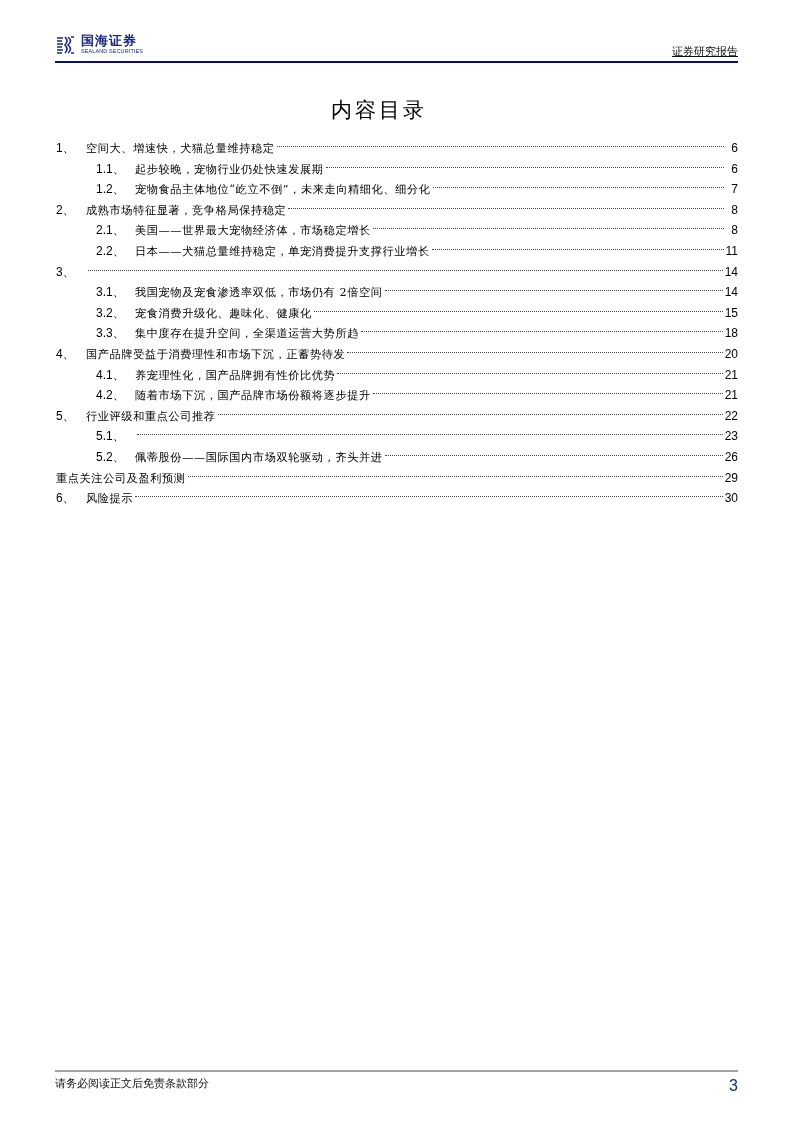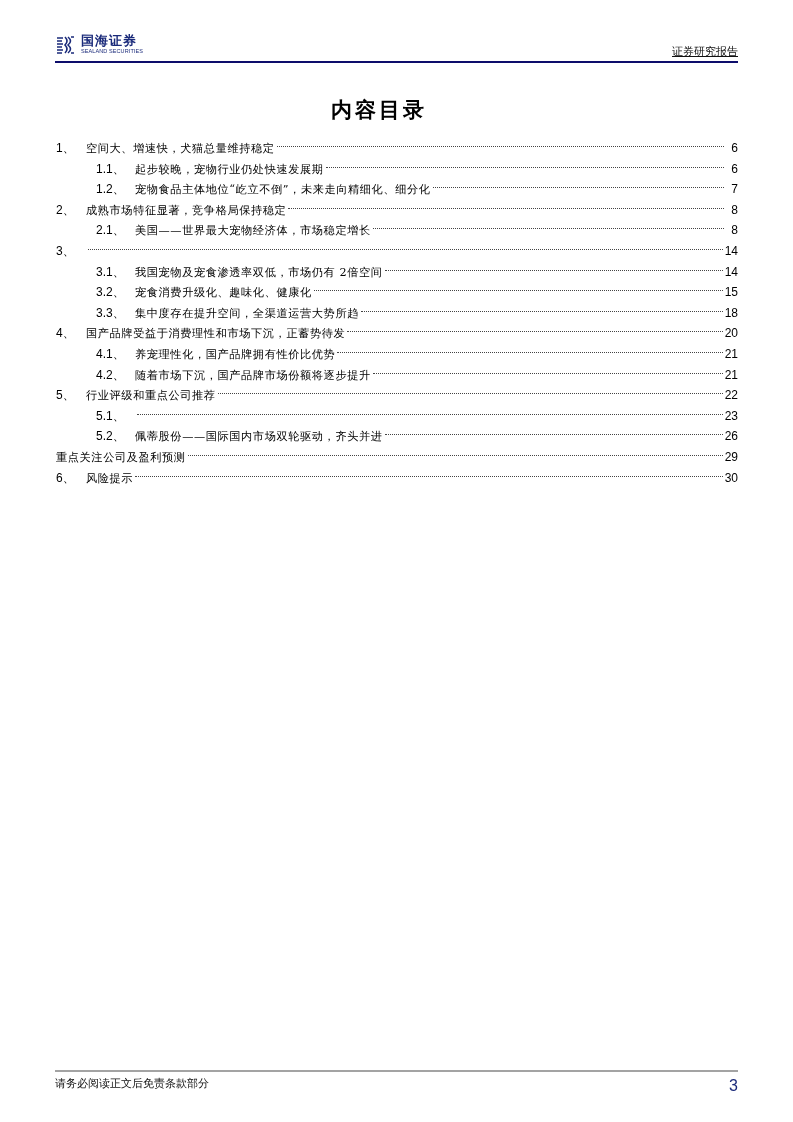--- a/index.html
+++ b/index.html
@@ -62,21 +62,21 @@
       color: #111;
       text-decoration: underline;
     }
     .title {
       position: absolute;
       left: 0;
       width: 758px;
       top: 96px;
       text-align: center;
       font-family: "DejaVu Sans", "Liberation Sans", sans-serif;
-      font-weight: bold;
+      font-weight: normal;
       font-size: 21px;
       letter-spacing: 3px;
     }
     .toc {
       position: absolute;
       left: 56px;
       top: 132px;
       width: 682px;
     }
     .toc-row {
@@ -192,20 +192,26 @@
       <span class="toc-text">成熟市场特征显著，竞争格局保持稳定</span>
       <span class="toc-leader"></span>
       <span class="toc-page">8</span>
     </div>
     <div class="toc-row level2">
       <span class="toc-num">2.1、</span>
       <span class="toc-text">美国——世界最大宠物经济体，市场稳定增长</span>
       <span class="toc-leader"></span>
       <span class="toc-page">8</span>
     </div>
+    <div class="toc-row level2">
+      <span class="toc-num">2.2、</span>
+      <span class="toc-text">日本——犬猫总量维持稳定，单宠消费提升支撑行业增长</span>
+      <span class="toc-leader"></span>
+      <span class="toc-page">11</span>
+    </div>
     <div class="toc-row">
       <span class="toc-num">3、</span>
       <span class="toc-leader"></span>
       <span class="toc-page">14</span>
     </div>
     <div class="toc-row level2">
       <span class="toc-num">3.1、</span>
       <span class="toc-text">我国宠物及宠食渗透率双低，市场仍有 2倍空间</span>
       <span class="toc-leader"></span>
       <span class="toc-page">14</span>

